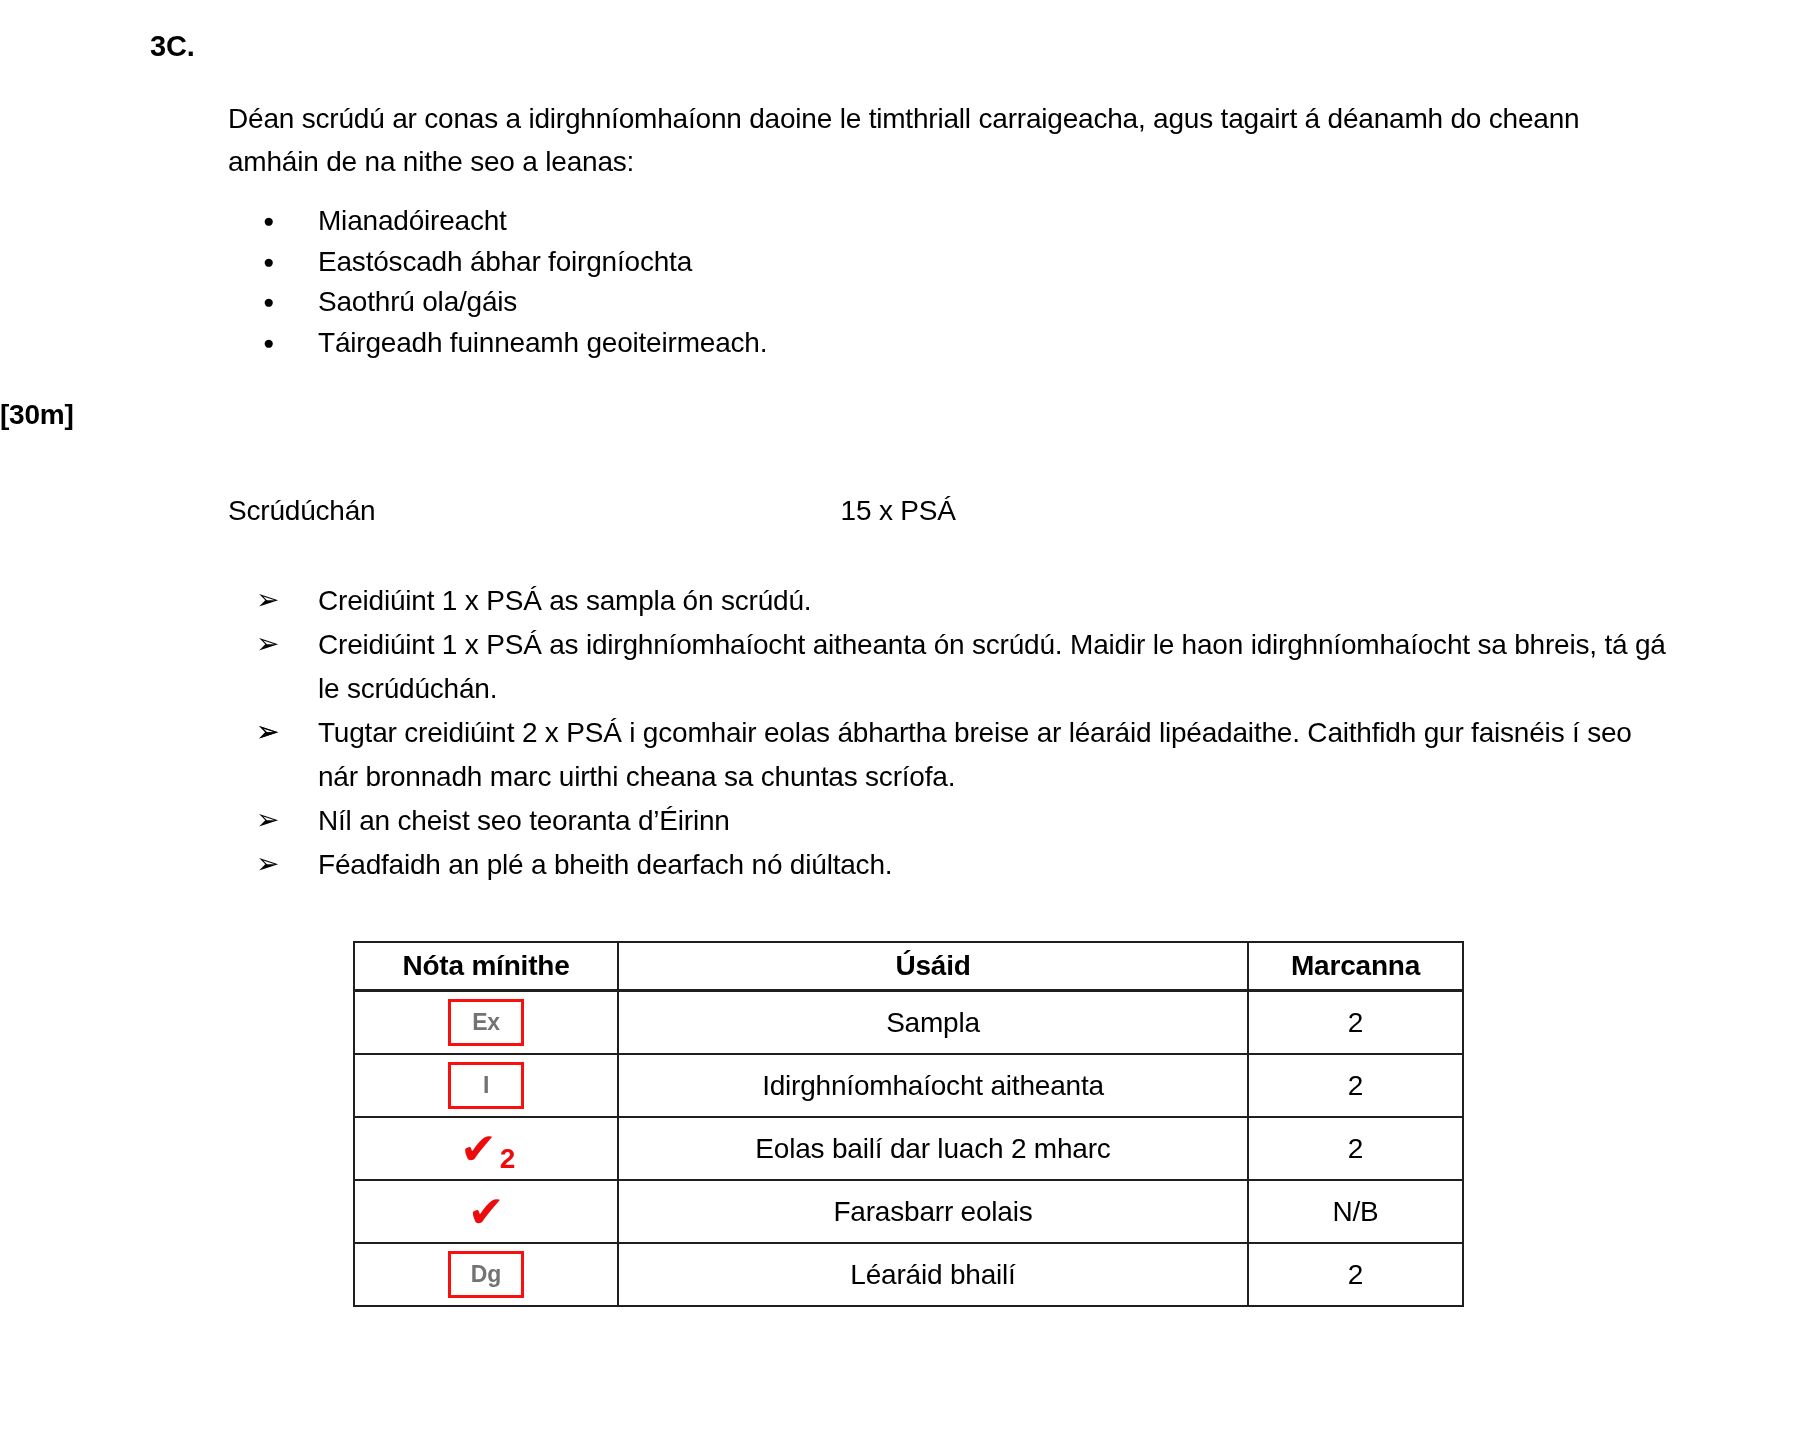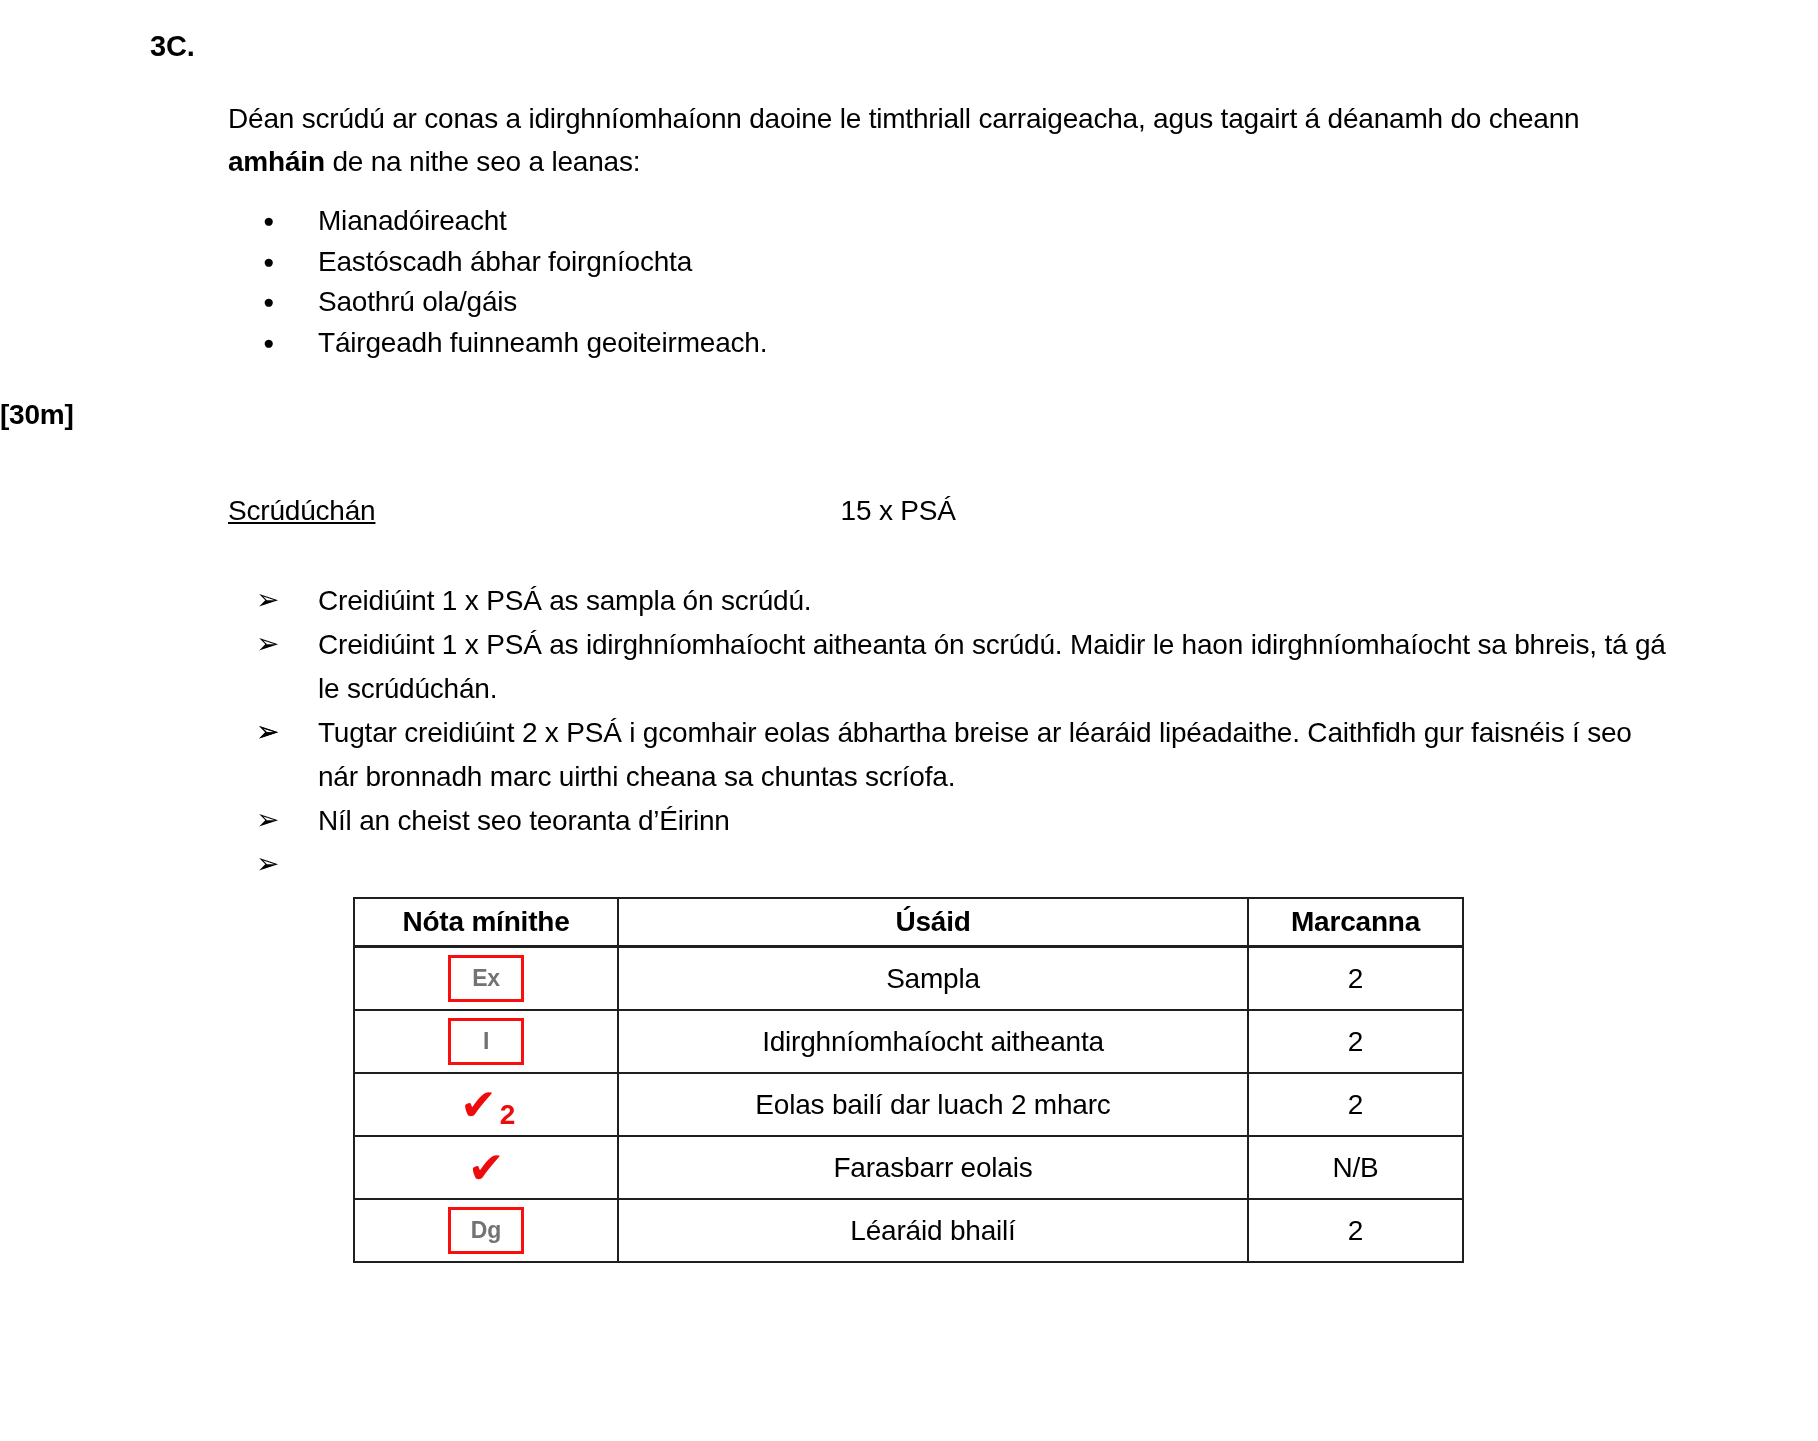--- a/index.html
+++ b/index.html
@@ -29,21 +29,21 @@
     font-size: 29px;
   }
   .sec-num { width: 78px; flex: 0 0 78px; }
 
   
   .intro {
     margin: 34px 0 0 228px;
     max-width: 1410px;
     line-height: 43px;
   }
-  .intro b { font-weight: bold; }
+  .intro b { font-weight: normal; }
 
   
   .dot-list {
     list-style: none;
     margin: 18px 0 0 0;
     padding: 0;
   }
   .dot-li {
     position: relative;
     padding-left: 318px;
@@ -60,21 +60,21 @@
   
   .marks-row {
     margin-top: 36px;
     padding-right: 165px;
     text-align: left;
     font-weight: bold;
   }
 
   
   .exam-row { margin: 64px 0 0 228px; }
-  .exam-label { display: inline-block; width: 605px; text-decoration: underline; }
+  .exam-label { display: inline-block; width: 605px; }
 
   
   .arrow-list {
     list-style: none;
     margin: 52px 0 0 0;
     padding: 0;
   }
   .arrow-li {
     position: relative;
     padding-left: 318px;
@@ -164,21 +164,21 @@
     <span class="exam-label">Scrúdúchán</span>
     <span>15 x PSÁ</span>
   </div>
 
   <ul class="arrow-list">
       <li class="arrow-li"><span class="arrow">➢</span><span>Creidiúint 1 x PSÁ as sampla ón scrúdú.</span></li>
       <li class="arrow-li"><span class="arrow">➢</span><span>Creidiúint 1 x PSÁ as idirghníomhaíocht aitheanta ón scrúdú. Maidir le haon idirghníomhaíocht sa bhreis, tá gá le scrúdúchán.</span></li>
       <li class="arrow-li"><span class="arrow">➢</span></li>
       <li class="arrow-li"><span class="arrow">➢</span><span>Tugtar creidiúint 2 x PSÁ i gcomhair eolas ábhartha breise ar léaráid lipéadaithe. Caithfidh gur faisnéis í seo nár bronnadh marc uirthi cheana sa chuntas scríofa.</span></li>
       <li class="arrow-li"><span class="arrow">➢</span><span>Níl an cheist seo teoranta d’Éirinn</span></li>
-      <li class="arrow-li"><span class="arrow">➢</span></li>
+      <li class="arrow-li"><span class="arrow">➢</span><span>Féadfaidh an plé a bheith dearfach nó diúltach.</span></li>
     </ul>
 
   <table class="marking">
     <colgroup>
       <col class="col-sym">
         <col class="col-usage">
         <col class="col-marks">
     </colgroup>
     <thead>
       <tr>

